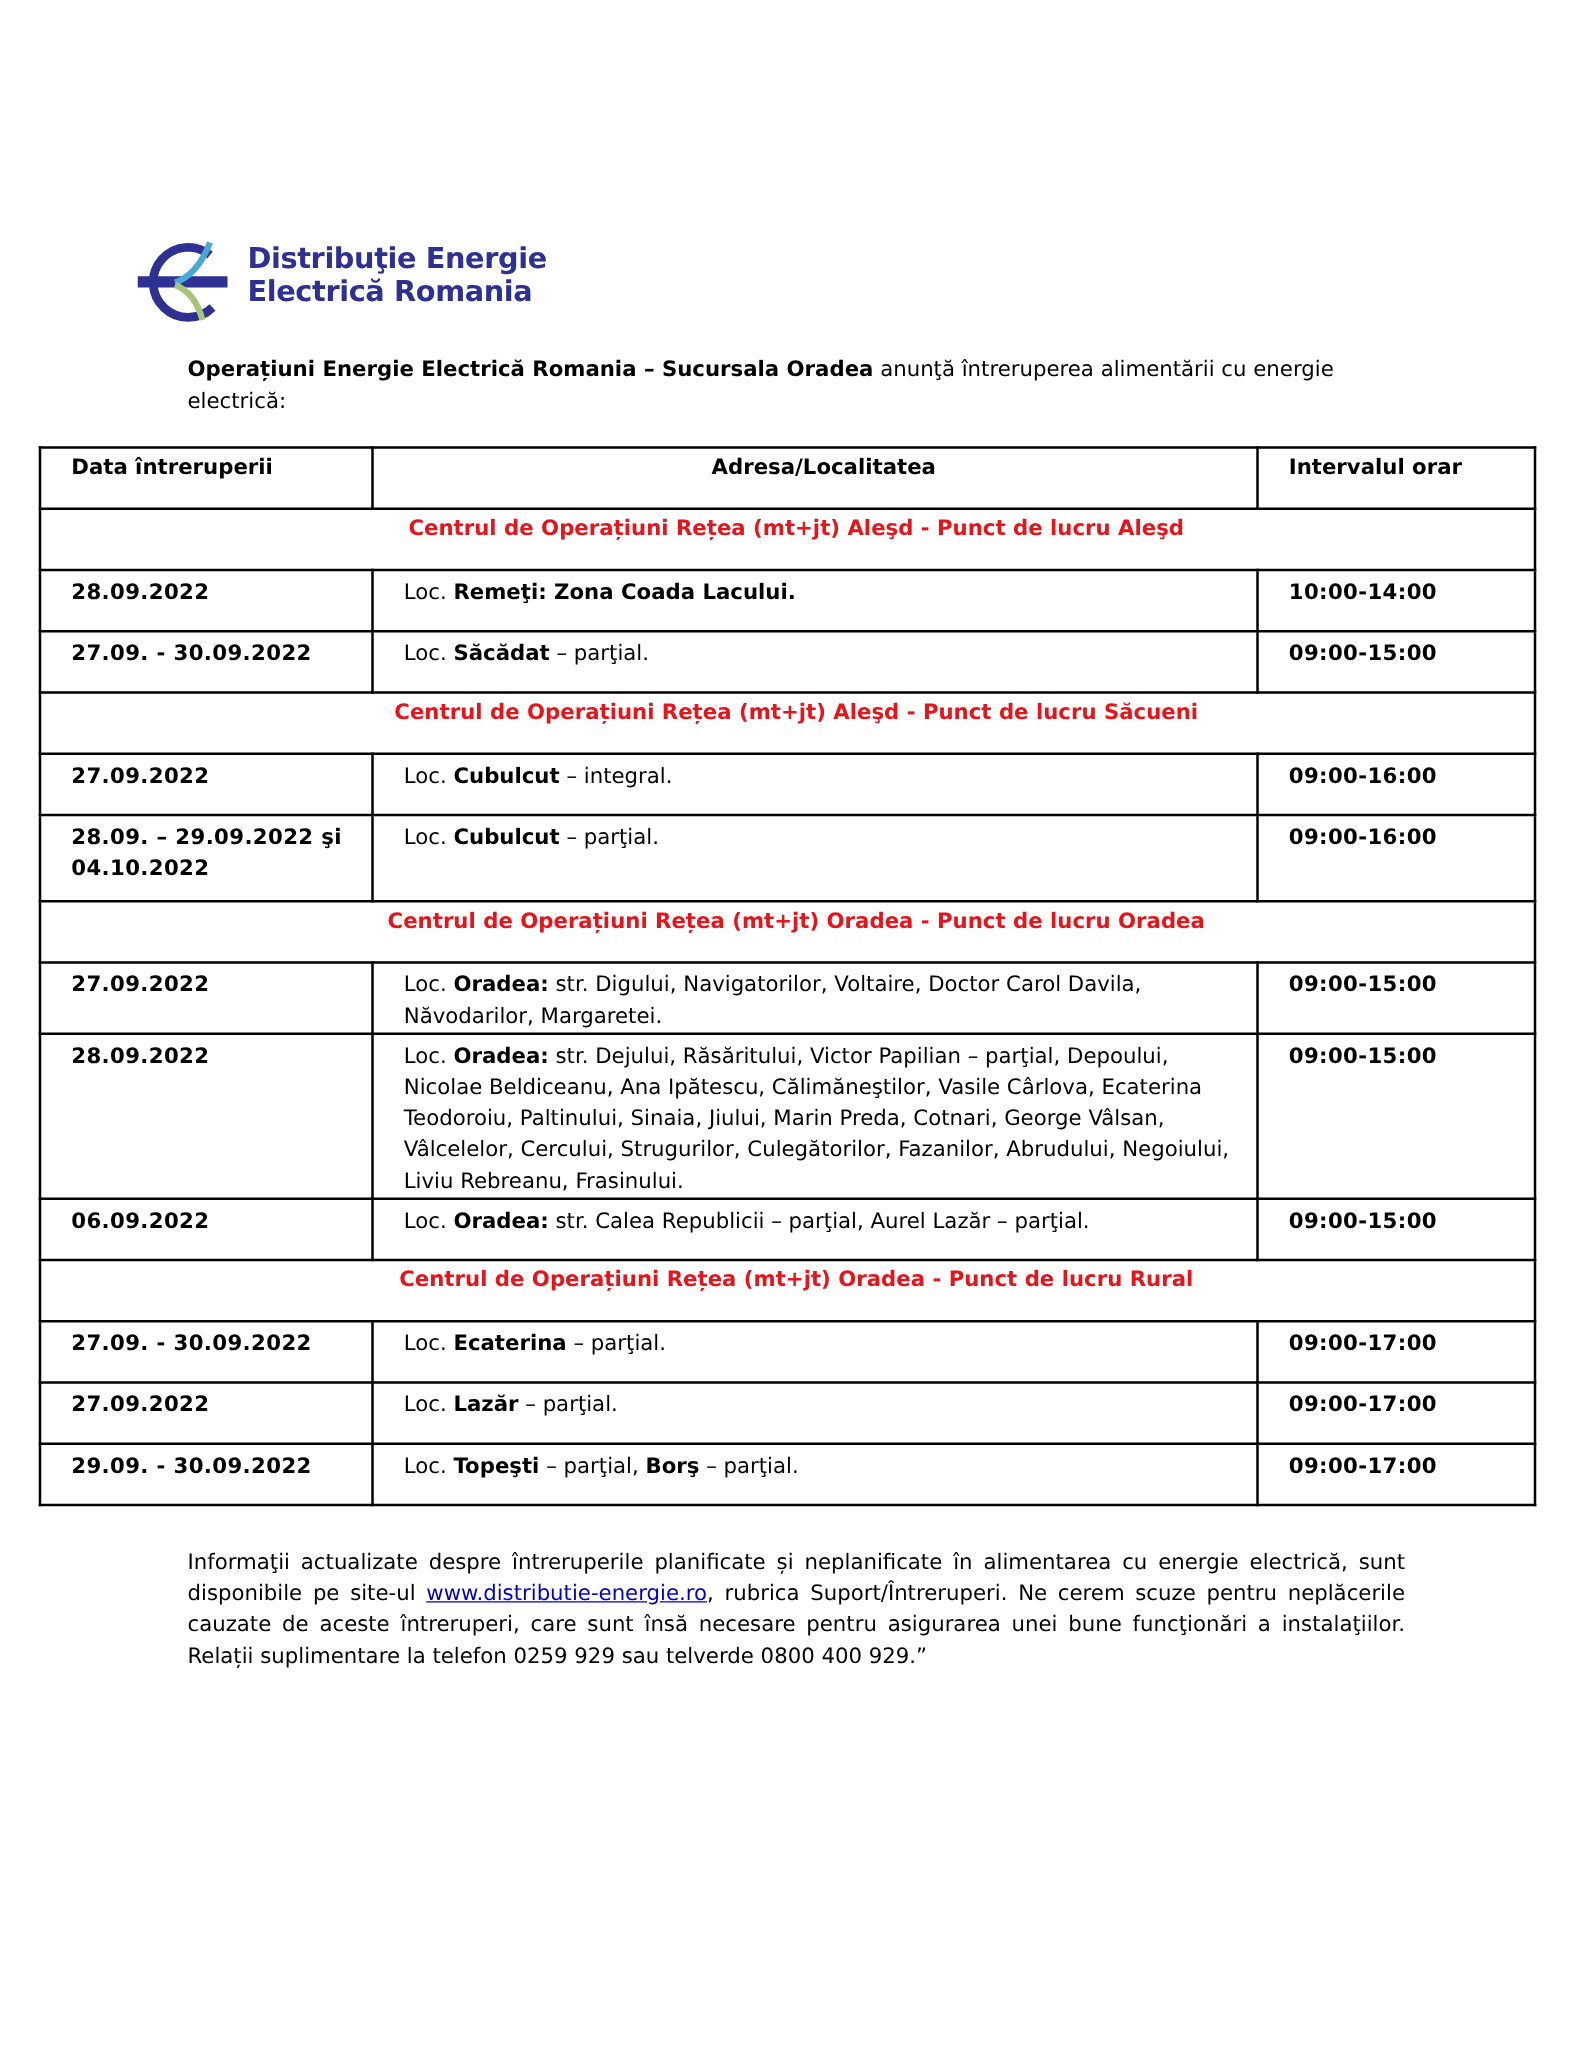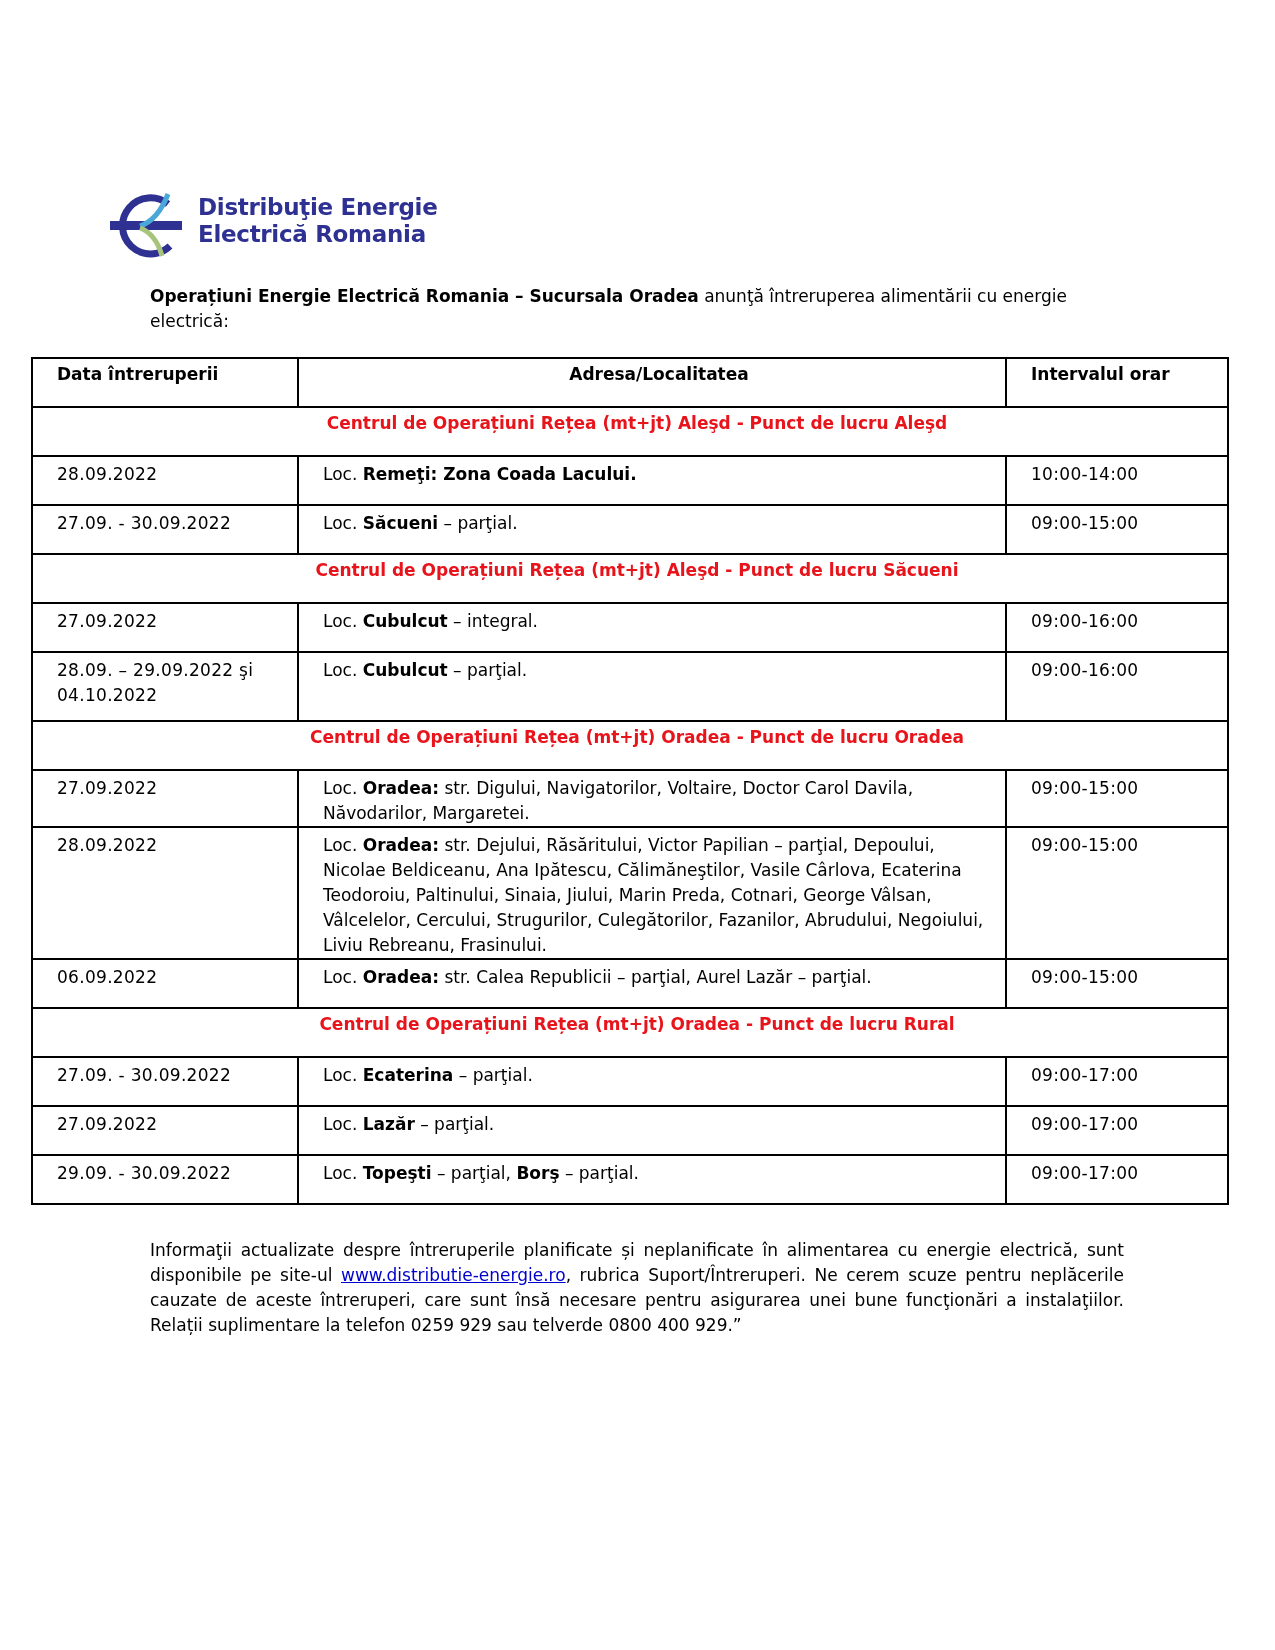--- a/index.html
+++ b/index.html
@@ -10,21 +10,21 @@
                font-weight:bold; color:#2e3192; font-size:23px; line-height:27px; letter-spacing:-0.3px; }
   .intro { position:absolute; left:150px; top:284px; width:930px; font-size:17px; line-height:25px; }
   .intro b { font-weight:bold; }
   table.sched { position:absolute; left:31px; top:357px; width:1196px; border-collapse:collapse;
                 table-layout:fixed; font-size:17px; }
   table.sched td, table.sched th { border:2px solid #000; vertical-align:top; padding:5px 10px 0 24px; }
   table.sched th { font-weight:bold; text-align:left; height:42px; }
   table.sched th.center { text-align:center; }
   col.c1 { width:266px; } col.c2 { width:708px; } col.c3 { width:222px; }
   td.section { text-align:center; color:#e8141b; font-weight:bold; height:42px; }
-  td.date, td.time { font-weight:normal; letter-spacing:0.3px; }
+  td.date, td.time { font-weight:bold; letter-spacing:0.3px; }
   tr.row td { height:42px; line-height:25px; }
   .addr b { font-weight:bold; }
   .footer { position:absolute; left:150px; top:1238px; width:974px; font-size:17px; line-height:25px;
             text-align:justify; }
   .footer a { color:#0000cc; text-decoration:underline; }
 </style>
 </head>
 <body>
 
 <div class="logo">
@@ -61,21 +61,21 @@
       <tr>
         <td colspan="3" class="section">Centrul de Operațiuni Rețea (mt+jt)  Aleşd - Punct de lucru Aleşd</td>
       </tr>
       <tr class="row">
         <td class="date">28.09.2022</td>
         <td class="addr"><span>Loc. </span><b>Remeţi: Zona Coada Lacului.</b><span></span></td>
         <td class="time">10:00-14:00</td>
       </tr>
       <tr class="row">
         <td class="date">27.09. - 30.09.2022</td>
-        <td class="addr"><span>Loc. </span><b>Săcueni</b><span> – parţial.</span></td>
+        <td class="addr"><span>Loc. </span><b>Săcădat</b><span> – parţial.</span></td>
         <td class="time">09:00-15:00</td>
       </tr>
       <tr>
         <td colspan="3" class="section">Centrul de Operațiuni Rețea (mt+jt)  Aleşd - Punct de lucru Săcueni</td>
       </tr>
       <tr class="row">
         <td class="date">27.09.2022</td>
         <td class="addr"><span>Loc. </span><b>Cubulcut</b><span> – integral.</span></td>
         <td class="time">09:00-16:00</td>
       </tr>

